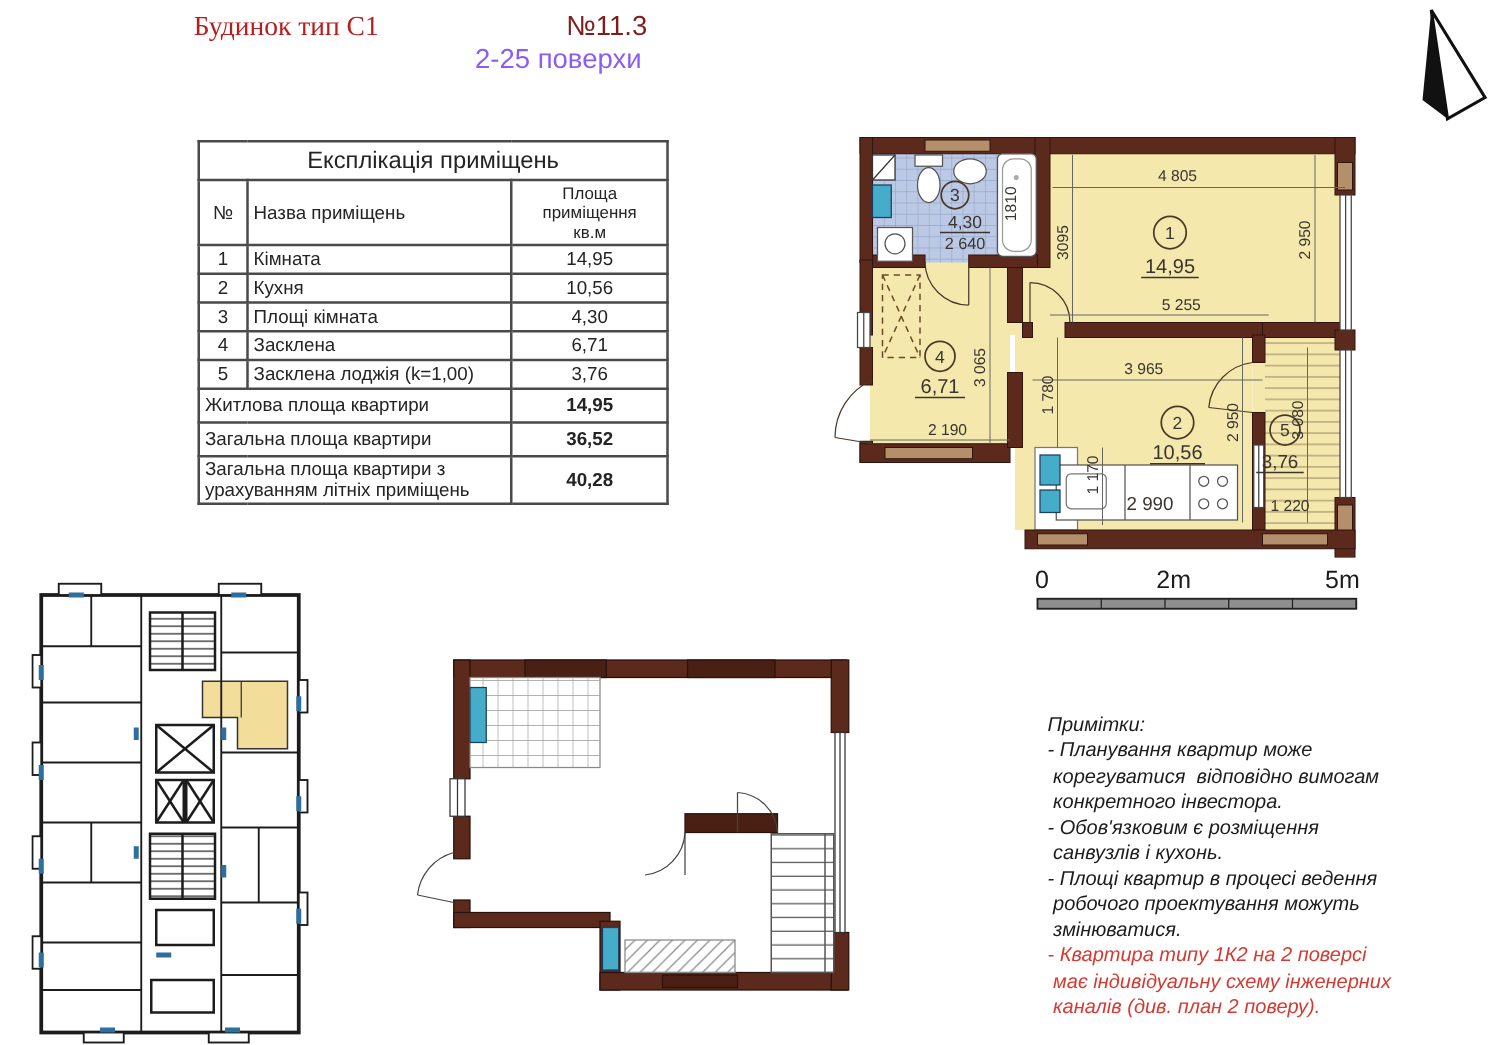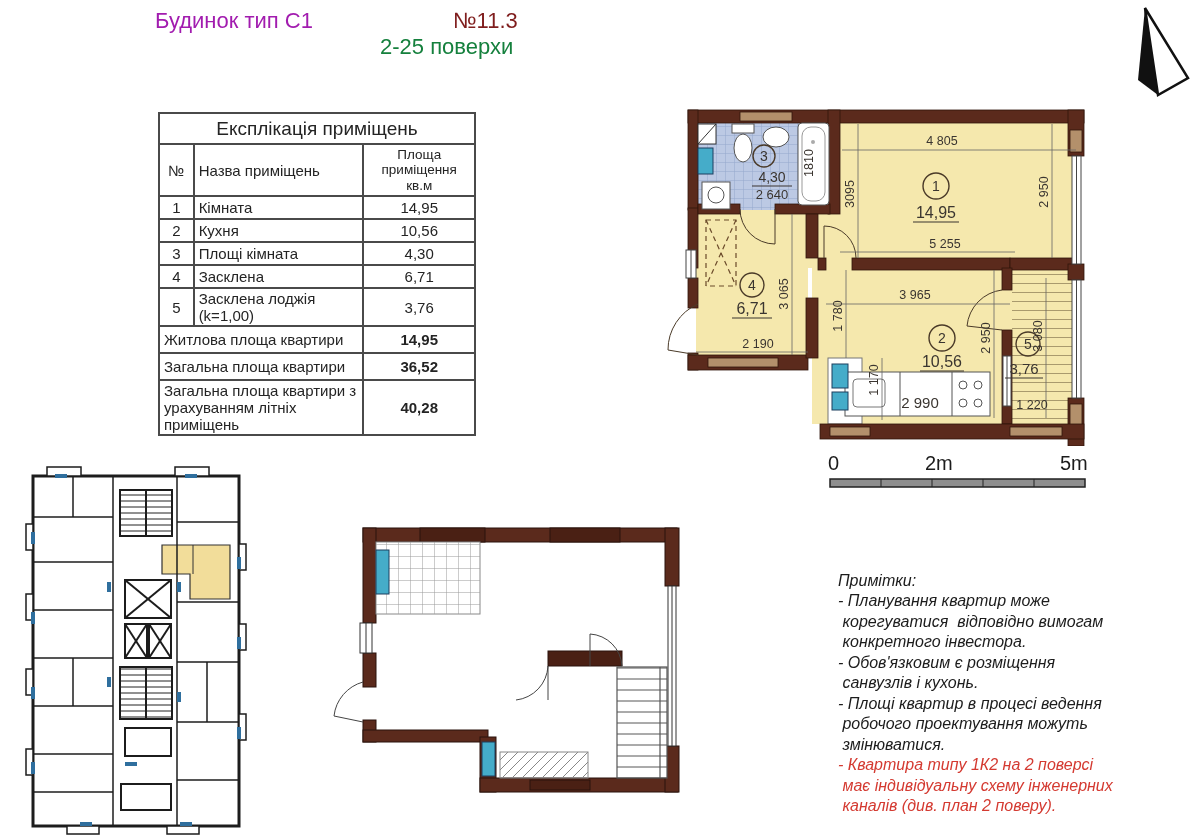--- a/index.html
+++ b/index.html
@@ -1,26 +1,26 @@
 <!DOCTYPE html>
 <html><head>
 <meta charset="utf-8">
 <style>
   html,body{margin:0;padding:0;background:#ffffff;}
   .canvas{position:relative;width:1200px;height:836px;background:#fff;overflow:hidden;
           font-family:"Liberation Sans",sans-serif;color:#222;}
   .abs{position:absolute;}
 
   
-  .title-building{left:155px;top:8px;font-size:22px;color:#a21caf;}
+  .title-building{left:155px;top:8px;font-size:22px;color:#b91c1c;font-family:Liberation Serif, serif;}
   .title-no{left:453px;top:8px;font-size:22px;color:#7f1d1d;}
-  .title-floors{left:380px;top:34px;font-size:22px;color:#15803d;}
+  .title-floors{left:380px;top:34px;font-size:22px;color:#8b5cf6;}
 
   
-  table.expl{position:absolute;left:158px;top:112px;width:318px;border-collapse:collapse;
+  table.expl{position:absolute;left:158px;top:112px;width:377px;border-collapse:collapse;
              font-size:15px;color:#242424;}
   table.expl td{border:2px solid #4a4a4a;padding:1px 4px;vertical-align:middle;background:#fff;}
   td.t-title{font-size:19px;text-align:center;height:27px;}
   td.c-no{width:30px;text-align:center;}
   td.c-name{width:213px;text-align:left;padding-left:9px;}
   td.c-area{width:118px;text-align:center;margin-top:18px;}
   td.h-area{white-space:pre-line;font-size:13.5px;line-height:1.12;text-align:center;height:48px;}
   tr.r{height:23px;}
   tr.tot td{height:23px;}
   .bold{font-weight:bold;}

